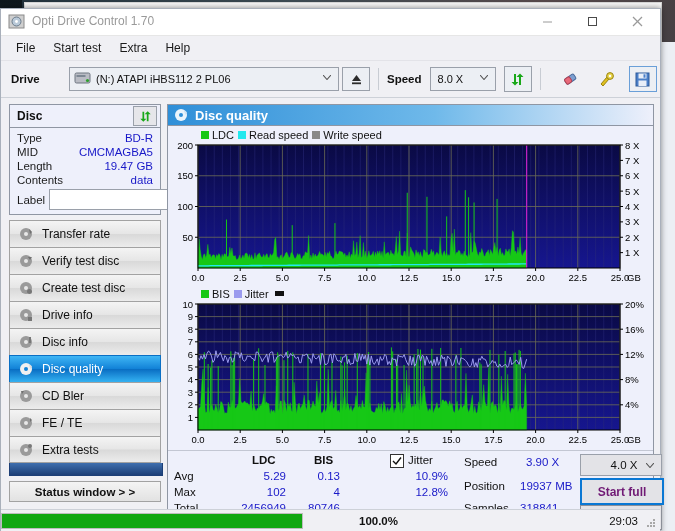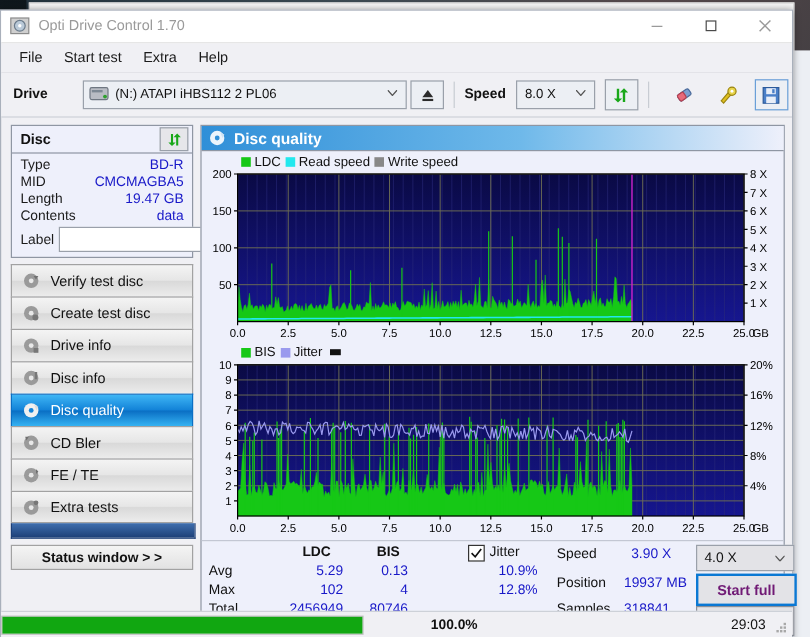--- a/index.html
+++ b/index.html
@@ -196,21 +196,21 @@
   .st{position:absolute;white-space:nowrap;}
   .st.k{color:#111;}
   .st.v{color:#1818c8;}
   .st.h{color:#111;}
   #jitterchk{
     position:absolute;width:12px;height:12px;background:#fff;
     border:1px solid #333;display:flex;align-items:center;justify-content:center;
   }
   #speedsel{
     position:absolute;left:412px;top:3px;width:80px;height:20px;
-    background:#e3e3e7;border:1px solid #9aa0aa;display:flex;align-items:center;
+    background:#e3e3e7;border:1px solid #9aa0aa;display:flex;align-items:center;justify-content:center;
   }
   #speedsel .stext{margin-left:6px;font-size:11.5px;color:#111;}
   #startfull{
     position:absolute;left:412px;top:27px;width:80px;height:23px;
     background:#e3e3e7;border:2px solid #0a78d4;
     display:flex;align-items:center;justify-content:center;
     font-size:12px;font-weight:bold;color:#701a75;
   }
   #startpart{
     position:absolute;left:412px;top:54px;width:80px;height:23px;
@@ -376,20 +376,28 @@
           <div id="labelbtn">
             <svg width="15" height="15" viewBox="0 0 15 15">
               <circle cx="7.5" cy="7.5" r="6.5" fill="#dede72" stroke="#9a9a33"></circle>
               <circle cx="7.5" cy="7.5" r="2.2" fill="#f4f4dd" stroke="#9a9a33"></circle>
             </svg>
           </div>
         </div>
       </div>
 
       <div id="nav">
+        <div class="navbtn">
+          <svg width="14" height="14" viewBox="0 0 14 14">
+              <circle cx="7" cy="7" r="6" fill="#9a9a9a"></circle>
+              <circle cx="7" cy="7" r="2" fill="#e8e8e8"></circle>
+              <path d="M10 2 L13 5 L11 7 Z" fill="#707070"></path>
+            </svg>
+          <span>Transfer rate</span>
+        </div>
         <div class="navbtn">
           <svg width="14" height="14" viewBox="0 0 14 14">
               <circle cx="7" cy="7" r="6" fill="#9a9a9a"></circle>
               <circle cx="7" cy="7" r="2" fill="#e8e8e8"></circle>
               <path d="M9 3 L13 3 L11 6 Z" fill="#707070"></path>
             </svg>
           <span>Verify test disc</span>
         </div>
         <div class="navbtn">
           <svg width="14" height="14" viewBox="0 0 14 14">

